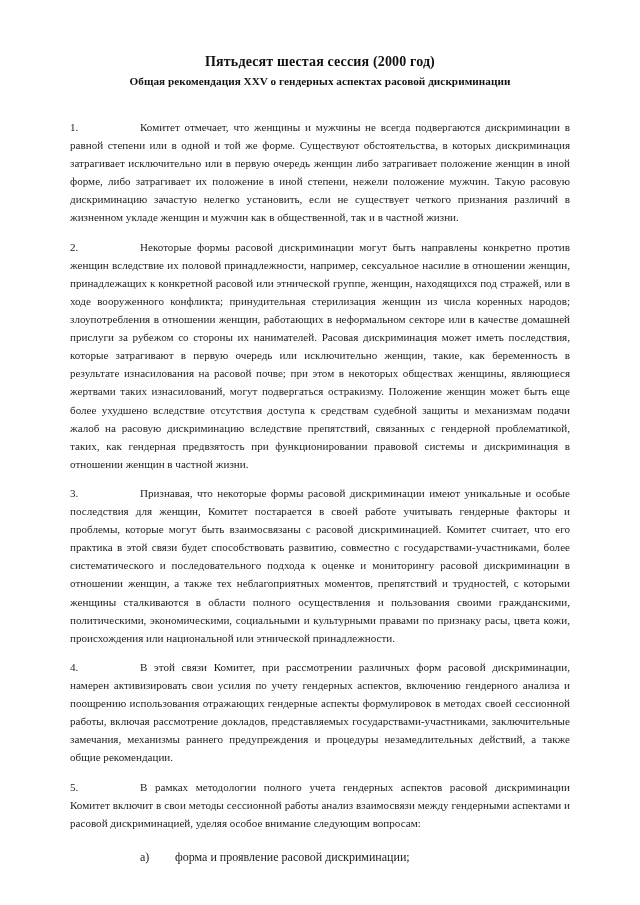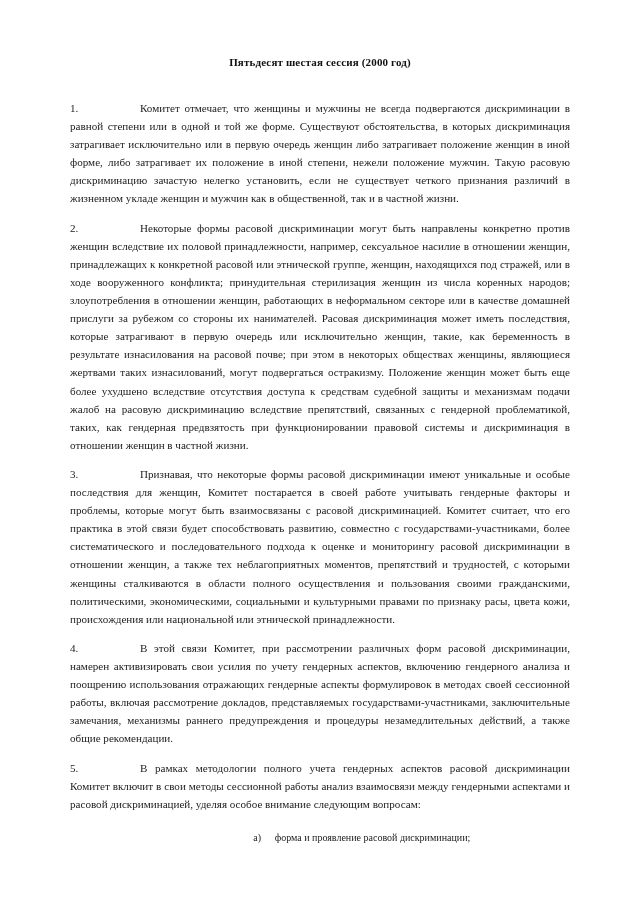--- a/index.html
+++ b/index.html
@@ -29,21 +29,21 @@
     left: 70px;
     top: 0;
     width: 500px;
   }
   .title-block {
     margin-top: 53px;
     text-align: center;
   }
   .title-line {
     font-weight: bold;
-    font-size: 11px;
+    font-size: 14px;
     line-height: 18px;
     letter-spacing: 0.15px;
     color: #111111;
   }
   .title-line-2 {
     font-weight: bold;
     font-size: 11.2px;
     line-height: 18px;
     letter-spacing: 0.05px;
     color: #111111;
@@ -62,41 +62,42 @@
   .para .num {
     display: inline-block;
     width: 70px;
     text-align: left;
   }
   .para-1 { margin-top: 28px; }
   .list-block {
     margin-top: 16px;
   }
   .list-item {
-    font-size: 10px;
+    font-size: 12px;
     line-height: 18.1px;
     color: #1c1c1c;
     margin-top: 15px;
     padding-left: 70px;
-    text-align: center;
+    text-align: left;
   }
   .list-item .marker {
     display: inline-block;
     width: 35px;
   }
   .list-item:first-child { margin-top: 0; }
 </style>
 </head>
 <body>
 
 <div class="page">
   <div class="content">
 
     <div class="title-block">
       <div class="title-line">Пятьдесят шестая сессия (2000 год)</div>
+      <div class="title-line-2">Общая рекомендация XXV о гендерных аспектах расовой дискриминации</div>
     </div>
 
     <p class="para para-1"><span class="num">1.</span><span>Комитет отмечает, что женщины и мужчины не всегда подвергаются дискриминации в равной степени или в одной и той же форме.  Существуют обстоятельства, в которых дискриминация затрагивает исключительно или в первую очередь женщин либо затрагивает положение женщин в иной форме, либо затрагивает их положение в иной степени, нежели положение мужчин.  Такую расовую дискриминацию зачастую нелегко установить, если не существует четкого признания различий в жизненном укладе женщин и мужчин как в общественной, так и в частной жизни.</span></p>
 
     <p class="para"><span class="num">2.</span><span>Некоторые формы расовой дискриминации могут быть направлены конкретно против женщин вследствие их половой принадлежности, например, сексуальное насилие в отношении женщин, принадлежащих к конкретной расовой или этнической группе, женщин, находящихся под стражей, или в ходе вооруженного конфликта; принудительная стерилизация женщин из числа коренных народов;  злоупотребления в отношении женщин, работающих в неформальном секторе или в качестве домашней прислуги за рубежом со стороны их нанимателей.  Расовая дискриминация может иметь последствия, которые затрагивают в первую очередь или исключительно женщин, такие, как беременность в результате изнасилования на расовой почве;  при этом в некоторых обществах женщины, являющиеся жертвами таких изнасилований, могут подвергаться остракизму.  Положение женщин может быть еще более ухудшено вследствие отсутствия доступа к средствам судебной защиты и механизмам подачи жалоб на расовую дискриминацию вследствие препятствий, связанных с гендерной проблематикой, таких, как гендерная предвзятость при функционировании правовой системы и дискриминация в отношении женщин в частной жизни.</span></p>
 
     <p class="para"><span class="num">3.</span><span>Признавая, что некоторые формы расовой дискриминации имеют уникальные и особые последствия для женщин, Комитет постарается в своей работе учитывать гендерные факторы и проблемы, которые могут быть взаимосвязаны с расовой дискриминацией.  Комитет считает, что его практика в этой связи будет способствовать развитию, совместно с государствами-участниками, более систематического и последовательного подхода к оценке и мониторингу расовой дискриминации в отношении женщин, а также тех неблагоприятных моментов, препятствий и трудностей, с которыми женщины сталкиваются в области полного осуществления и пользования своими гражданскими, политическими, экономическими, социальными и культурными правами по признаку расы, цвета кожи, происхождения или национальной или этнической принадлежности.</span></p>
 
     <p class="para"><span class="num">4.</span><span>В этой связи Комитет, при рассмотрении различных форм расовой дискриминации, намерен активизировать свои усилия по учету гендерных аспектов, включению гендерного анализа и поощрению использования отражающих гендерные аспекты формулировок в методах своей сессионной работы, включая рассмотрение докладов, представляемых государствами-участниками, заключительные замечания, механизмы раннего предупреждения и процедуры незамедлительных действий, а также общие рекомендации.</span></p>
 

